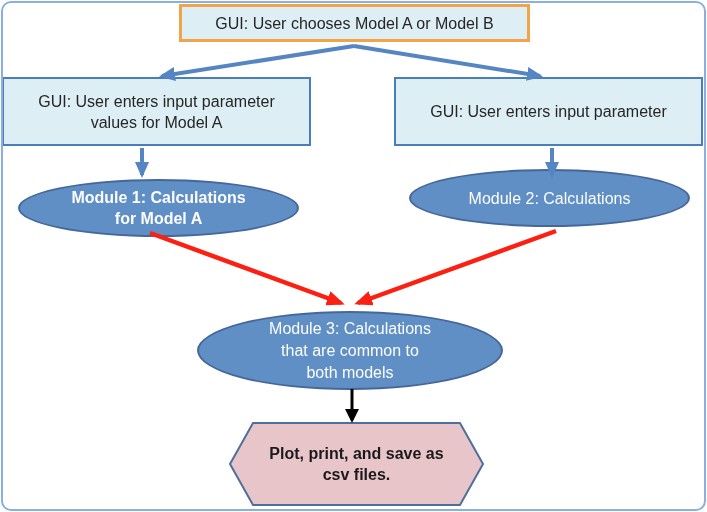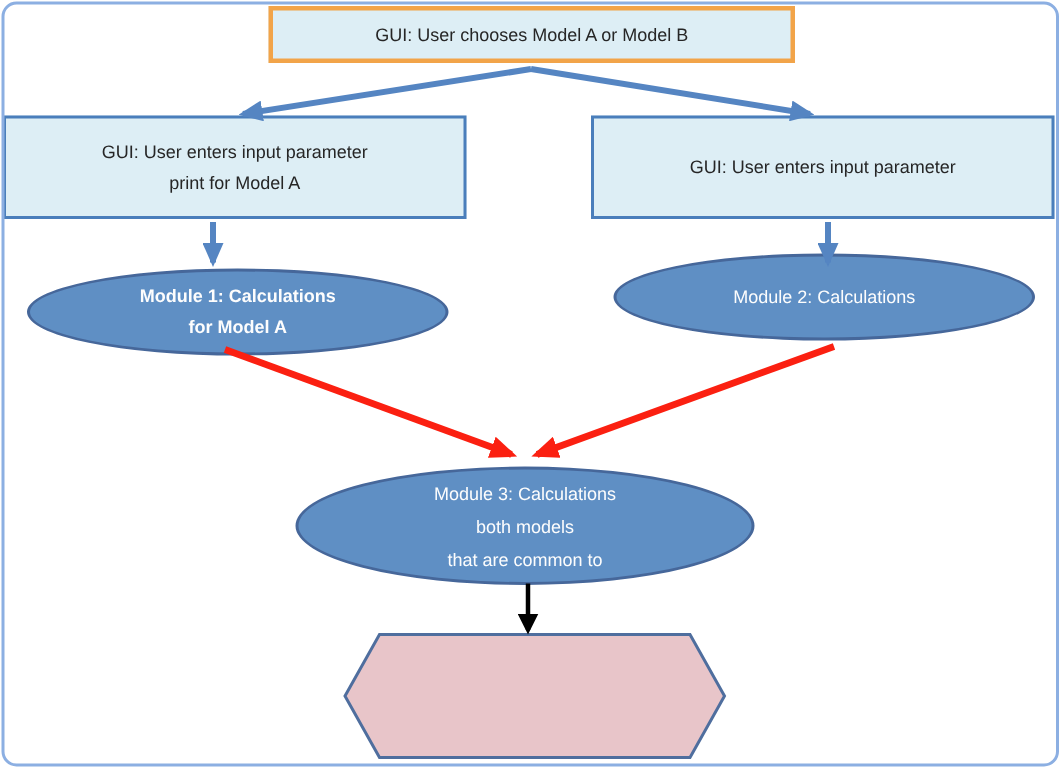--- a/index.html
+++ b/index.html
@@ -16,21 +16,21 @@
     border-radius:10px;
     pointer-events:none;
   }
   .node{
     position:absolute;
     box-sizing:border-box;
     display:flex;flex-direction:column;
     align-items:center;justify-content:center;
     text-align:center;
     color:var(--box-text,#262626);
-    font-size:12px;line-height:21px;
+    font-size:16px;line-height:21px;
   }
   .rect{
     background:var(--box-fill,#ddeef5);
     border:2px solid var(--box-border,#4a7ebb);
     text-align:center;
   }
   .top-box{
     left:179px;top:4px;width:351px;height:38px;
     background:var(--box-fill,#ddeef5);
     border:3px solid var(--top-box-border,#f2a449);
@@ -71,40 +71,40 @@
 <body>
 
 <div class="canvas">
 
   <div class="node top-box">
     <div>GUI: User chooses Model A or Model B</div>
   </div>
 
   <div class="node rect box-a">
     <div>GUI: User enters input parameter</div>
-    <div>print for Model A</div>
+    <div>values for Model A</div>
   </div>
 
   <div class="node rect box-b">
     <div>GUI: User enters input parameter</div>
   </div>
 
   <div class="node ellipse ellipse-1">
     <div>Module 1: Calculations</div>
     <div>for Model A</div>
   </div>
 
   <div class="node ellipse ellipse-2">
     <div>Module 2: Calculations</div>
   </div>
 
   <div class="node ellipse ellipse-3">
     <div>Module 3: Calculations</div>
+    <div>that are common to</div>
     <div>both models</div>
-    <div>that are common to</div>
   </div>
 
   <svg class="shapes" viewBox="0 0 707 512">
     <defs>
       <marker id="mblue" markerUnits="userSpaceOnUse" markerWidth="16" markerHeight="14" refX="13" refY="7" orient="auto">
         <path class="mk-blue" d="M0,0 L16,7 L0,14 Z"></path>
       </marker>
       <marker id="mred" markerUnits="userSpaceOnUse" markerWidth="18" markerHeight="15" refX="14" refY="7.5" orient="auto">
         <path class="mk-red" d="M0,0 L18,7.5 L0,15 Z"></path>
       </marker>
@@ -117,15 +117,19 @@
 
     <path class="edge-blue" d="M354,46 L162,76" marker-end="url(#mblue)"></path>
     <path class="edge-blue" d="M354,46 L540,76" marker-end="url(#mblue)"></path>
     <path class="edge-blue" d="M142,148 L142,175" marker-end="url(#mblue)"></path>
     <path class="edge-blue" d="M552,148 L552,175" marker-end="url(#mblue)"></path>
     <path class="edge-red" d="M150,233 L341,303" marker-end="url(#mred)"></path>
     <path class="edge-red" d="M556,231 L358,303" marker-end="url(#mred)"></path>
     <path class="edge-black" d="M352,389 L352,420" marker-end="url(#mblack)"></path>
   </svg>
 
+  <div class="node hex-label">
+    <div>Plot, print, and save as</div>
+    <div>csv files.</div>
+  </div>
 
   <div class="frame"></div>
 </div>
 
 </body></html>

